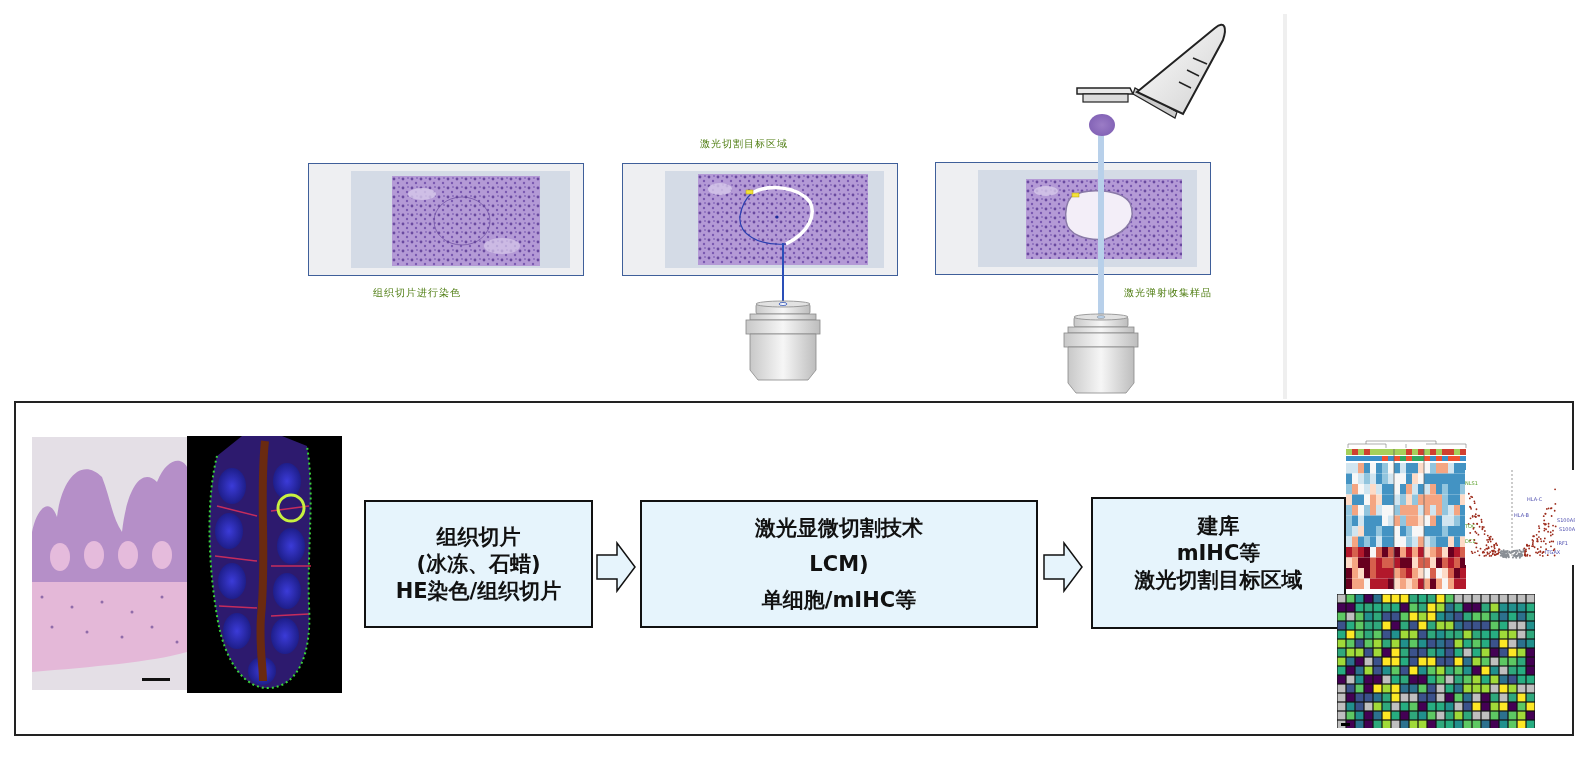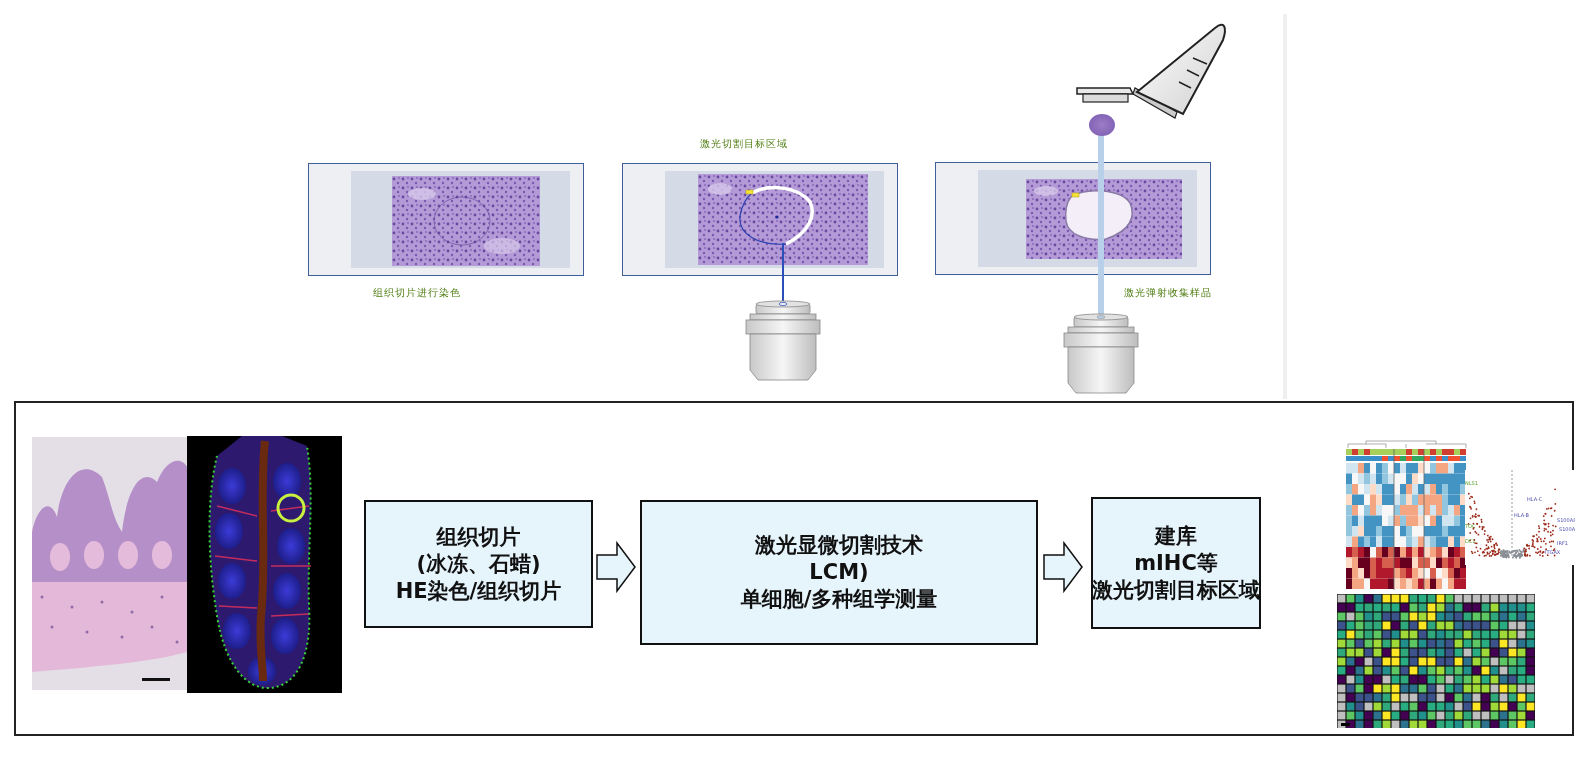--- a/index.html
+++ b/index.html
@@ -206,33 +206,33 @@
   <span style="font-style:normal;text-align:center;">(冰冻、石蜡)</span>
   <span>HE染色/组织切片</span>
 </div>
 
 <div class="arrow" style="left:595px;top:541px;">
   <svg width="42" height="52" viewBox="0 0 42 52">
       <path d="M2,14 L22,14 L22,2 L40,26 L22,50 L22,38 L2,38 Z" fill="#e6f4fc" stroke="#111" stroke-width="1.5"></path>
     </svg>
 </div>
 
-<div class="step-box" style="left:640px;top:500px;width:398px;height:145px;">
+<div class="step-box" style="left:640px;top:500px;width:398px;height:128px;gap:9px;">
   <span>激光显微切割技术</span>
   <span>LCM)</span>
-  <span>单细胞/多种组学测量</span>
+  <span>单细胞/mIHC等</span>
 </div>
 
 <div class="arrow" style="left:1042px;top:541px;">
   <svg width="42" height="52" viewBox="0 0 42 52">
       <path d="M2,14 L22,14 L22,2 L40,26 L22,50 L22,38 L2,38 Z" fill="#e6f4fc" stroke="#111" stroke-width="1.5"></path>
     </svg>
 </div>
 
-<div class="step-box" style="left:1091px;top:497px;width:170px;height:132px;justify-content:flex-start;padding-top:24px;">
+<div class="step-box" style="left:1091px;top:497px;width:255px;height:132px;justify-content:flex-start;padding-top:14px;">
   <span>建库</span>
   <span>mIHC等</span>
   <span>激光切割目标区域</span>
 </div>
 
 <div class="abs" style="left:1346px;top:440px;width:122px;height:150px;">
   <svg id="heatmap-svg" width="122" height="150">
       <path d="M2,8 L2,4 L40,4 L40,8 M20,4 L20,1 L90,1 L90,4 M60,4 L60,8 M80,4 L120,4 L120,8" stroke="#777" fill="none" stroke-width="0.6"></path>
       <rect x="0" y="9" width="6" height="6" fill="#a6d05a"></rect>
       <rect x="0" y="16" width="6" height="5" fill="#3a8fc8"></rect>

